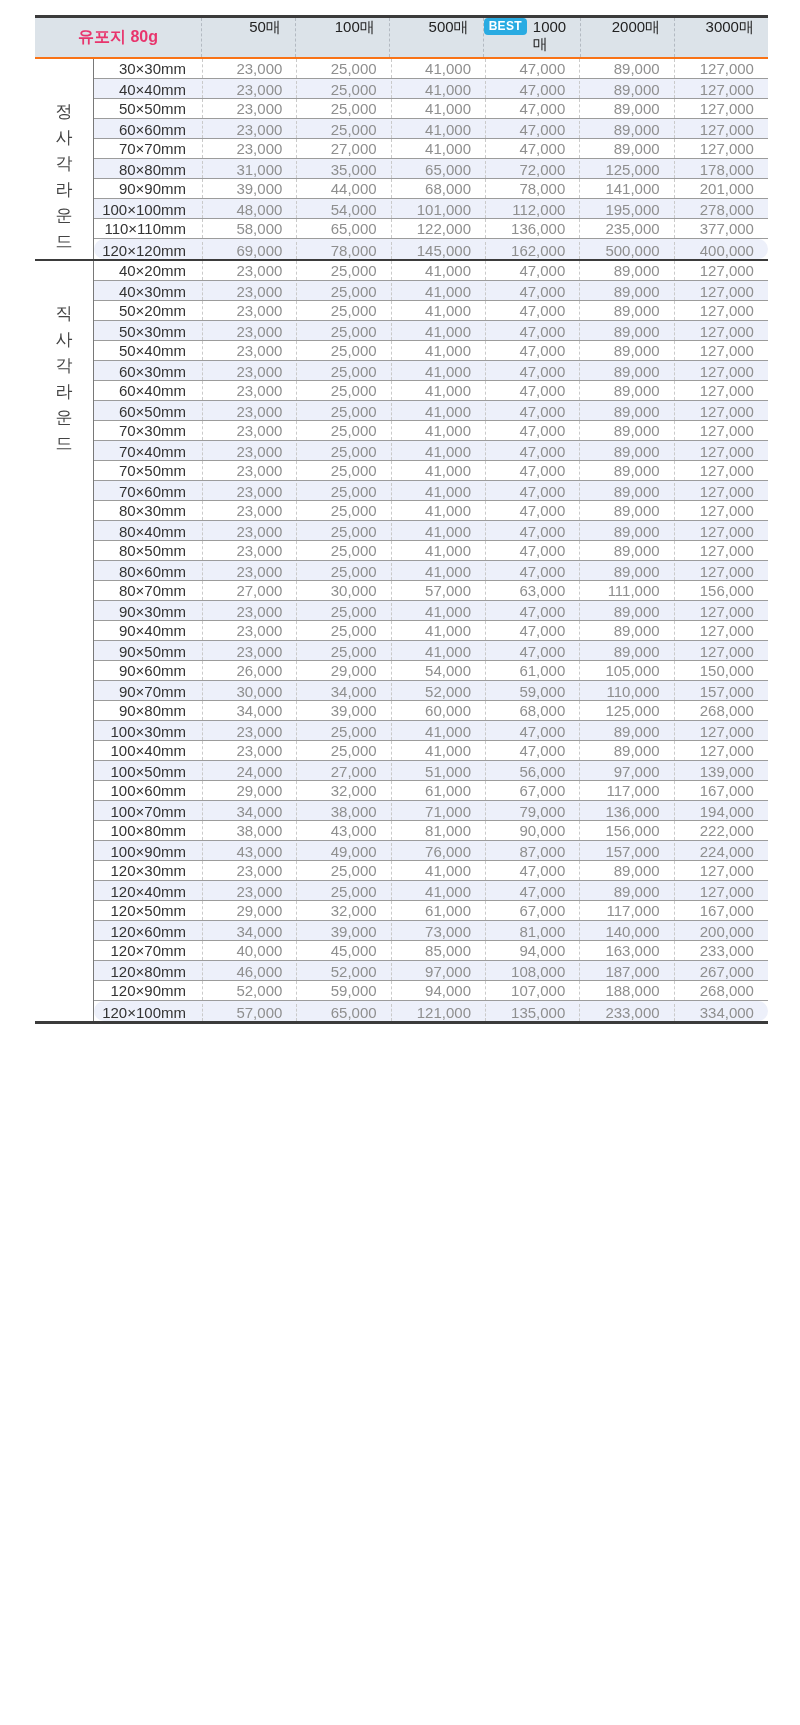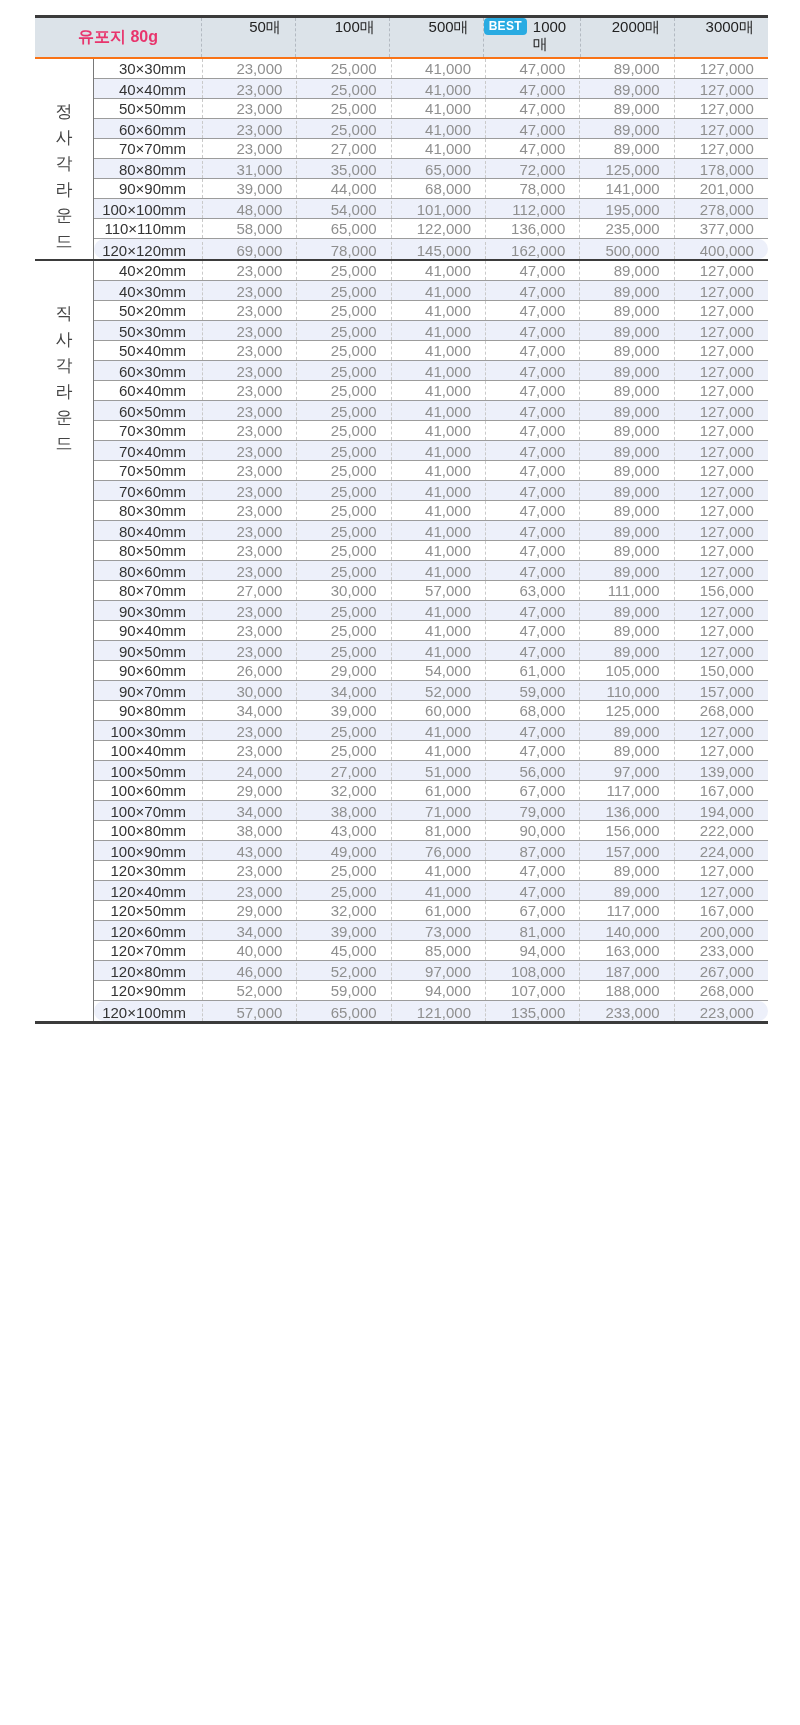--- a/index.html
+++ b/index.html
@@ -595,18 +595,18 @@
             <div class="cell-price">268,000</div>
           </div>
 
   <div class="row alt">
     <div class="cell-size">120×100mm</div>
   <div class="cell-price">57,000</div>
             <div class="cell-price">65,000</div>
             <div class="cell-price">121,000</div>
             <div class="cell-price">135,000</div>
             <div class="cell-price">233,000</div>
-            <div class="cell-price">223,000</div>
+            <div class="cell-price">334,000</div>
           </div>
 </div>
   </div>
 </div>
 </div>
 
 </body></html>

